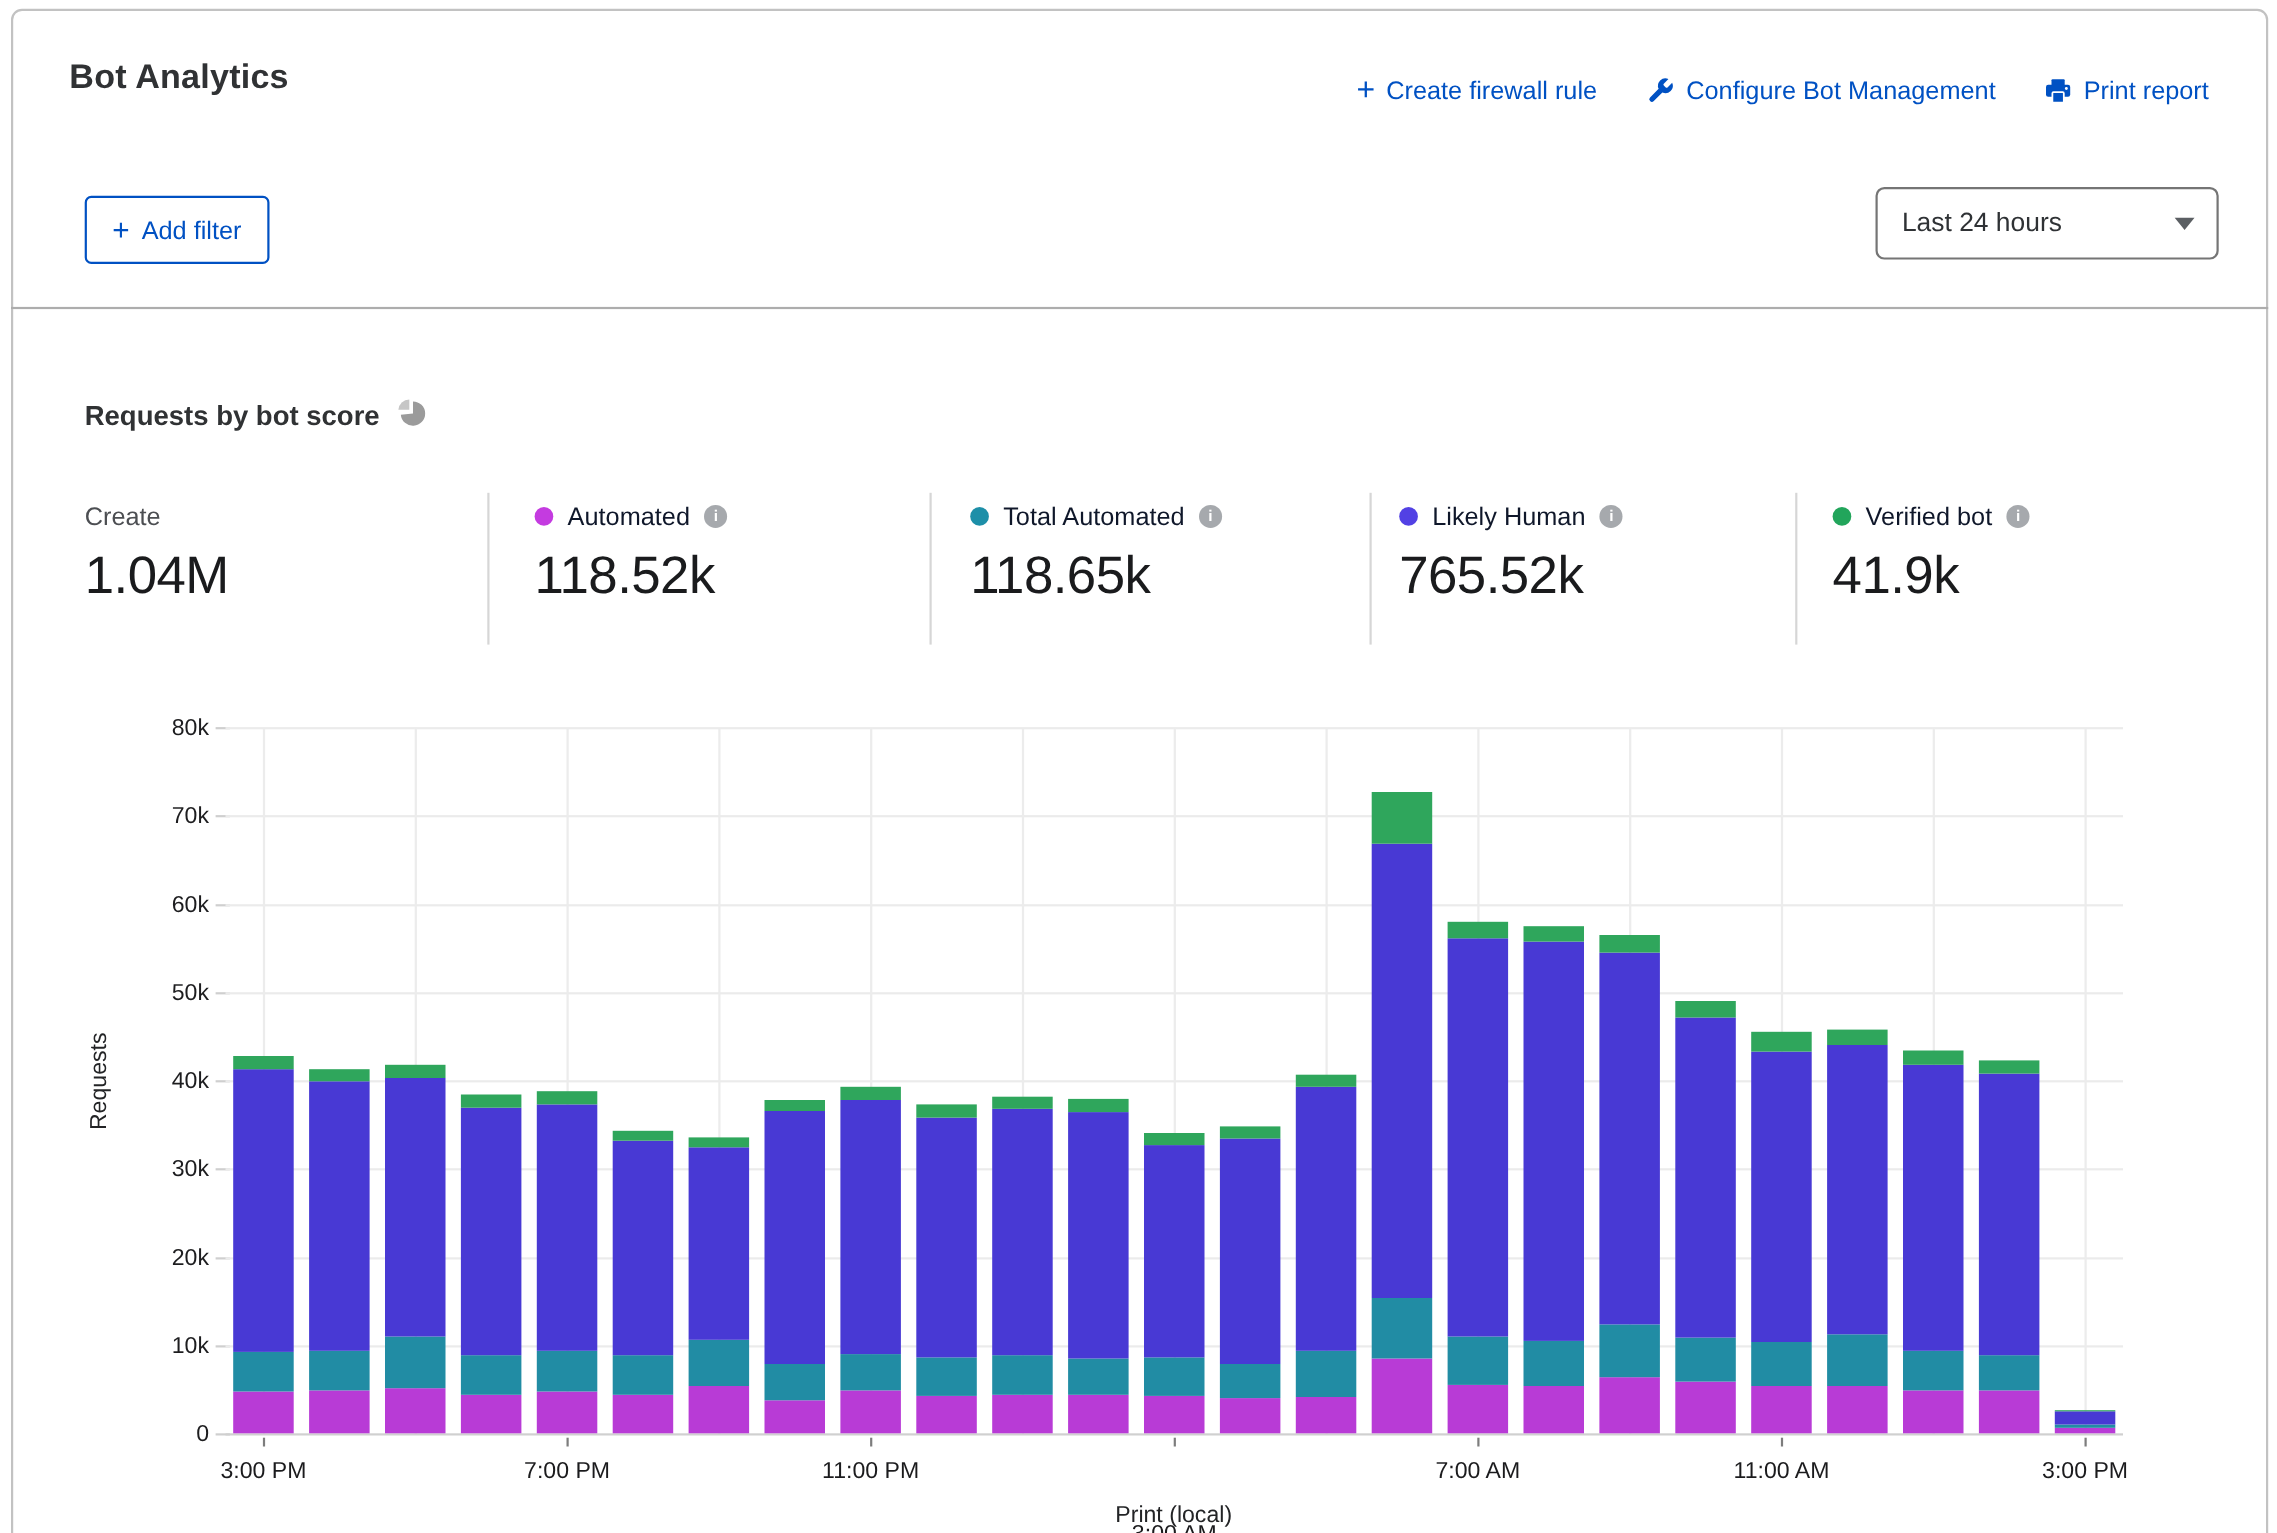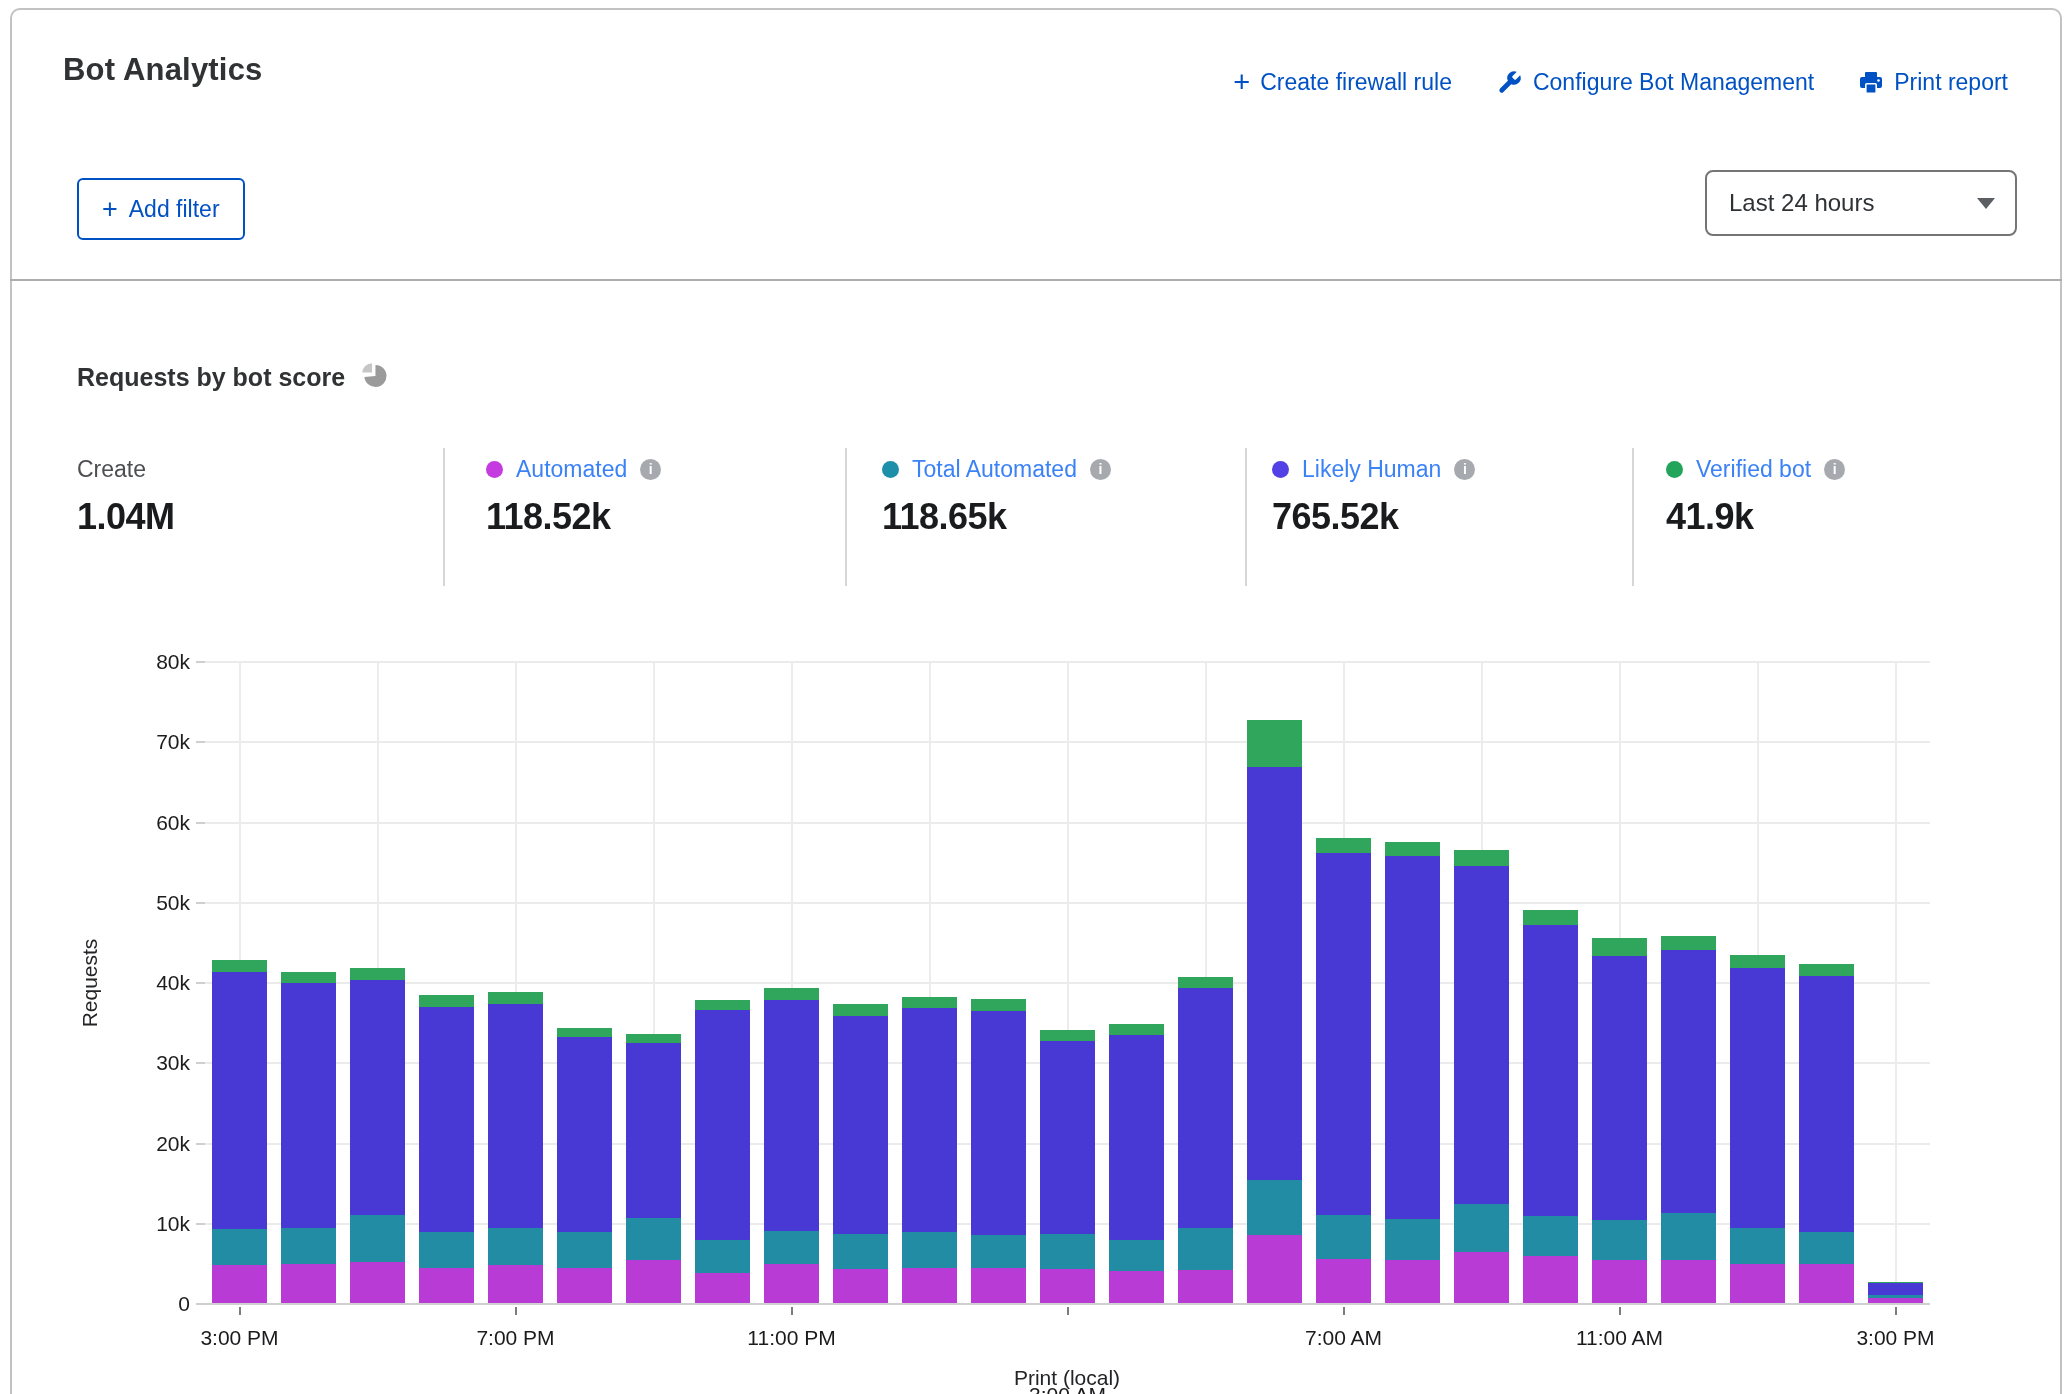--- a/index.html
+++ b/index.html
@@ -24,25 +24,25 @@
   .caret{width:0;height:0;border-left:9px solid transparent;border-right:9px solid transparent;
     border-top:11px solid #5b5f63;}
   .header-divider{position:absolute;left:-2px;right:-2px;top:269px;height:2px;background:#adadad;}
   
   .section-row{position:absolute;left:65px;top:352px;display:flex;align-items:center;gap:16px;}
   .section-row h2{margin:0;font-size:25px;font-weight:700;color:#303234;}
   
   .stat{position:absolute;top:444px;}
   .stat-label-row{display:flex;align-items:center;gap:13px;height:30px;}
   .dot{width:17px;height:17px;border-radius:50%;flex:0 0 auto;}
-  .stat-label{font-size:23px;color:#3b82f6;}
+  .stat-label{font-size:23px;color:#0f172a;}
   .stat-label.plain{color:#4c4e52;}
   .info-icon{width:21px;height:21px;border-radius:50%;background:#a6a9ad;color:#fff;display:flex;
     align-items:center;justify-content:center;font-size:14px;font-weight:700;cursor:pointer;}
-  .stat-value{margin-top:12px;font-size:36px;font-weight:700;color:#1a1b1d;letter-spacing:-.5px;}
+  .stat-value{margin-top:12px;font-size:48px;font-weight:400;color:#1a1b1d;letter-spacing:-.5px;}
   .vdivider{position:absolute;top:438px;width:2px;height:138px;background:#d6d6d6;}
   .vd0{left:431px;} .vd1{left:833px;} .vd2{left:1233px;} .vd3{left:1620px;}
   
   #plot{position:absolute;left:193px;top:652px;width:1725px;height:642px;}
   .grid-h{position:absolute;left:0;right:0;height:2px;background:#ebebeb;}
   .grid-v{position:absolute;top:0;bottom:0;width:2px;background:#ececec;}
   .baseline{position:absolute;left:0;right:0;bottom:-1px;height:2px;background:#d0d0d0;}
   .bar{position:absolute;bottom:1px;}
   .seg{position:absolute;left:0;width:100%;}
   .ytick{position:absolute;width:90px;text-align:right;font-size:21px;color:#1d1d1f;line-height:26px;}

